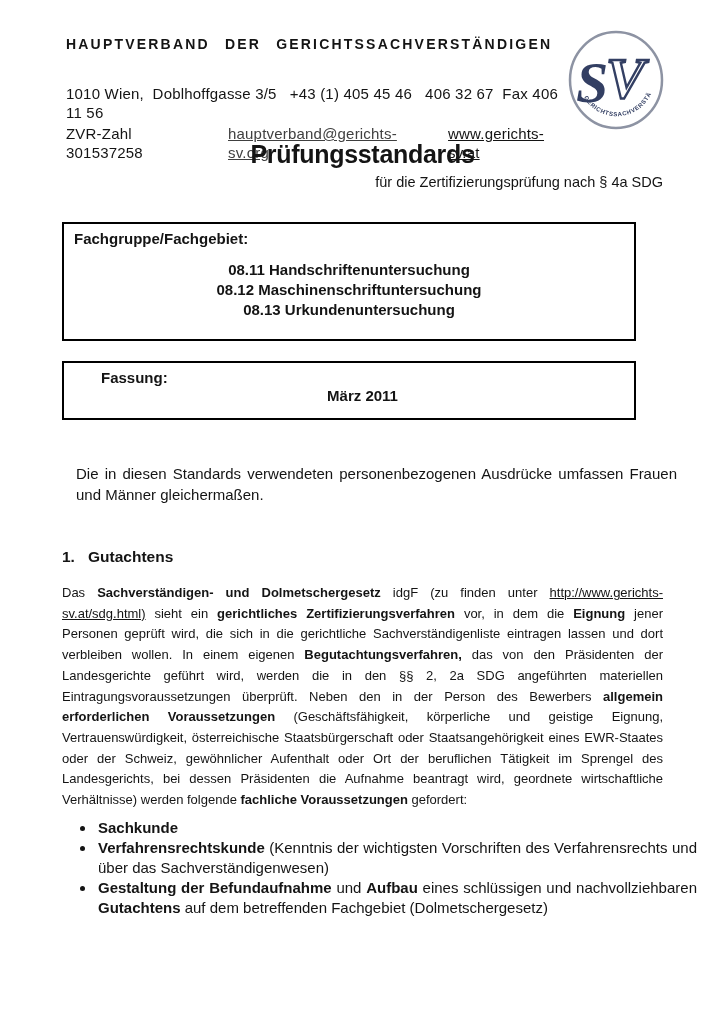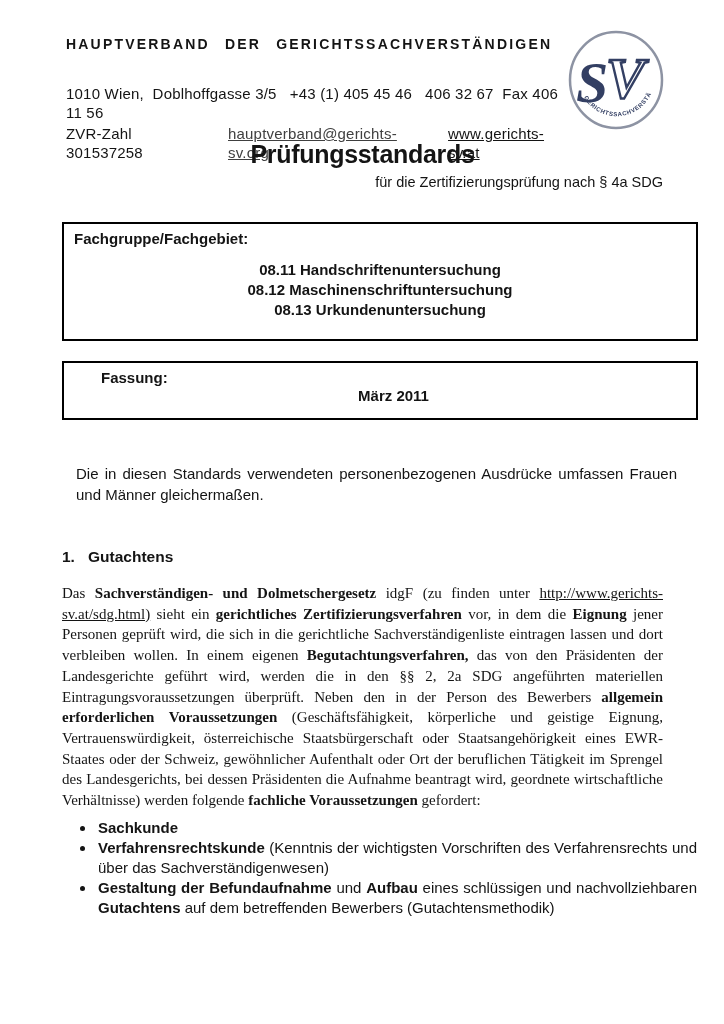--- a/index.html
+++ b/index.html
@@ -36,21 +36,21 @@
   .doc-title{
     position:absolute;left:62px;top:140px;width:601px;
     text-align:center;font-size:25px;font-weight:bold;letter-spacing:-0.3px;
   }
   .doc-subtitle{
     position:absolute;left:62px;top:174px;width:601px;
     text-align:right;font-size:14.5px;
   }
 
   .box{
-    position:absolute;left:62px;width:636px;
+    position:absolute;left:62px;width:574px;
     border:2px solid #000;box-sizing:border-box;
     padding:6px 10px;
   }
   .box-fachgruppe{top:222px;height:119px;}
   .box-fassung{top:361px;height:59px;padding-left:37px;}
   .box-label{font-size:15px;font-weight:bold;}
   .fach-items{margin-top:13px;text-align:center;font-size:15px;font-weight:bold;line-height:20px;}
   .fassung-value{margin-top:0;text-align:center;font-size:15px;font-weight:bold;line-height:19px;}
 
   .gender-note{
@@ -59,21 +59,21 @@
   }
 
   .section-heading{
     position:absolute;left:62px;top:548px;width:601px;
     font-size:15.5px;font-weight:bold;display:flex;
   }
   .section-number{display:inline-block;width:26px;}
 
   .main-paragraph{
     position:absolute;left:62px;top:583px;width:601px;
-    font-size:15px;line-height:20.7px;text-align:justify;font-family:Liberation Serif, serif;
+    font-size:13px;line-height:20.7px;text-align:justify;
   }
 
   .bullet-list{
     position:absolute;left:62px;top:818px;width:601px;
     margin:0;padding:0 0 0 34px;
     font-size:15px;line-height:19.9px;
   }
   .bullet-list li{text-align:justify;margin:0;padding-left:2px;}
 </style>
 </head>
@@ -126,16 +126,16 @@
   <div class="section-heading">
     <span class="section-number">1.</span>
     <span>Gutachtens</span>
   </div>
 
   <div class="main-paragraph"><span>Das </span><span class="b">Sachverständigen- und Dolmetschergesetz</span><span> idgF (zu finden unter </span><span class="u">http://www.gerichts-sv.at/sdg.html)</span><span> sieht ein </span><span class="b">gerichtliches Zertifizierungsverfahren</span><span> vor, in dem die </span><span class="b">Eignung</span><span> jener Personen geprüft wird, die sich in die gerichtliche Sachverständigenliste eintragen lassen und dort verbleiben wollen. In einem eigenen </span><span class="b">Begutachtungsverfahren,</span><span> das von den Präsidenten der Landesgerichte geführt wird, werden die in den §§ 2, 2a SDG angeführten materiellen Eintragungsvoraussetzungen überprüft. Neben den in der Person des Bewerbers </span><span class="b">allgemein erforderlichen Voraussetzungen</span><span> (Geschäftsfähigkeit, körperliche und geistige Eignung, Vertrauenswürdigkeit, österreichische Staatsbürgerschaft oder Staatsangehörigkeit eines EWR-Staates oder der Schweiz, gewöhnlicher Aufenthalt oder Ort der beruflichen Tätigkeit im Sprengel des Landesgerichts, bei dessen Präsidenten die Aufnahme beantragt wird, geordnete wirtschaftliche Verhältnisse) werden folgende </span><span class="b">fachliche Voraussetzungen</span><span> gefordert:</span></div>
 
   <ul class="bullet-list">
     <li><span class="b">Sachkunde</span></li>
     <li><span class="b">Verfahrensrechtskunde</span><span> (Kenntnis der wichtigsten Vorschriften des Verfahrensrechts und über das Sachverständigenwesen)</span></li>
-    <li><span class="b">Gestaltung der Befundaufnahme</span><span> und </span><span class="b">Aufbau</span><span> eines schlüssigen und nachvollziehbaren </span><span class="b">Gutachtens</span><span> auf dem betreffenden Bewerbers (Gutachtensmethodik)</span></li>
+    <li><span class="b">Gestaltung der Befundaufnahme</span><span> und </span><span class="b">Aufbau</span><span> eines schlüssigen und nachvollziehbaren </span><span class="b">Gutachtens</span><span> auf dem betreffenden Fachgebiet (Dolmetschergesetz)</span></li>
   </ul>
 
 </div>
 
 </body></html>

